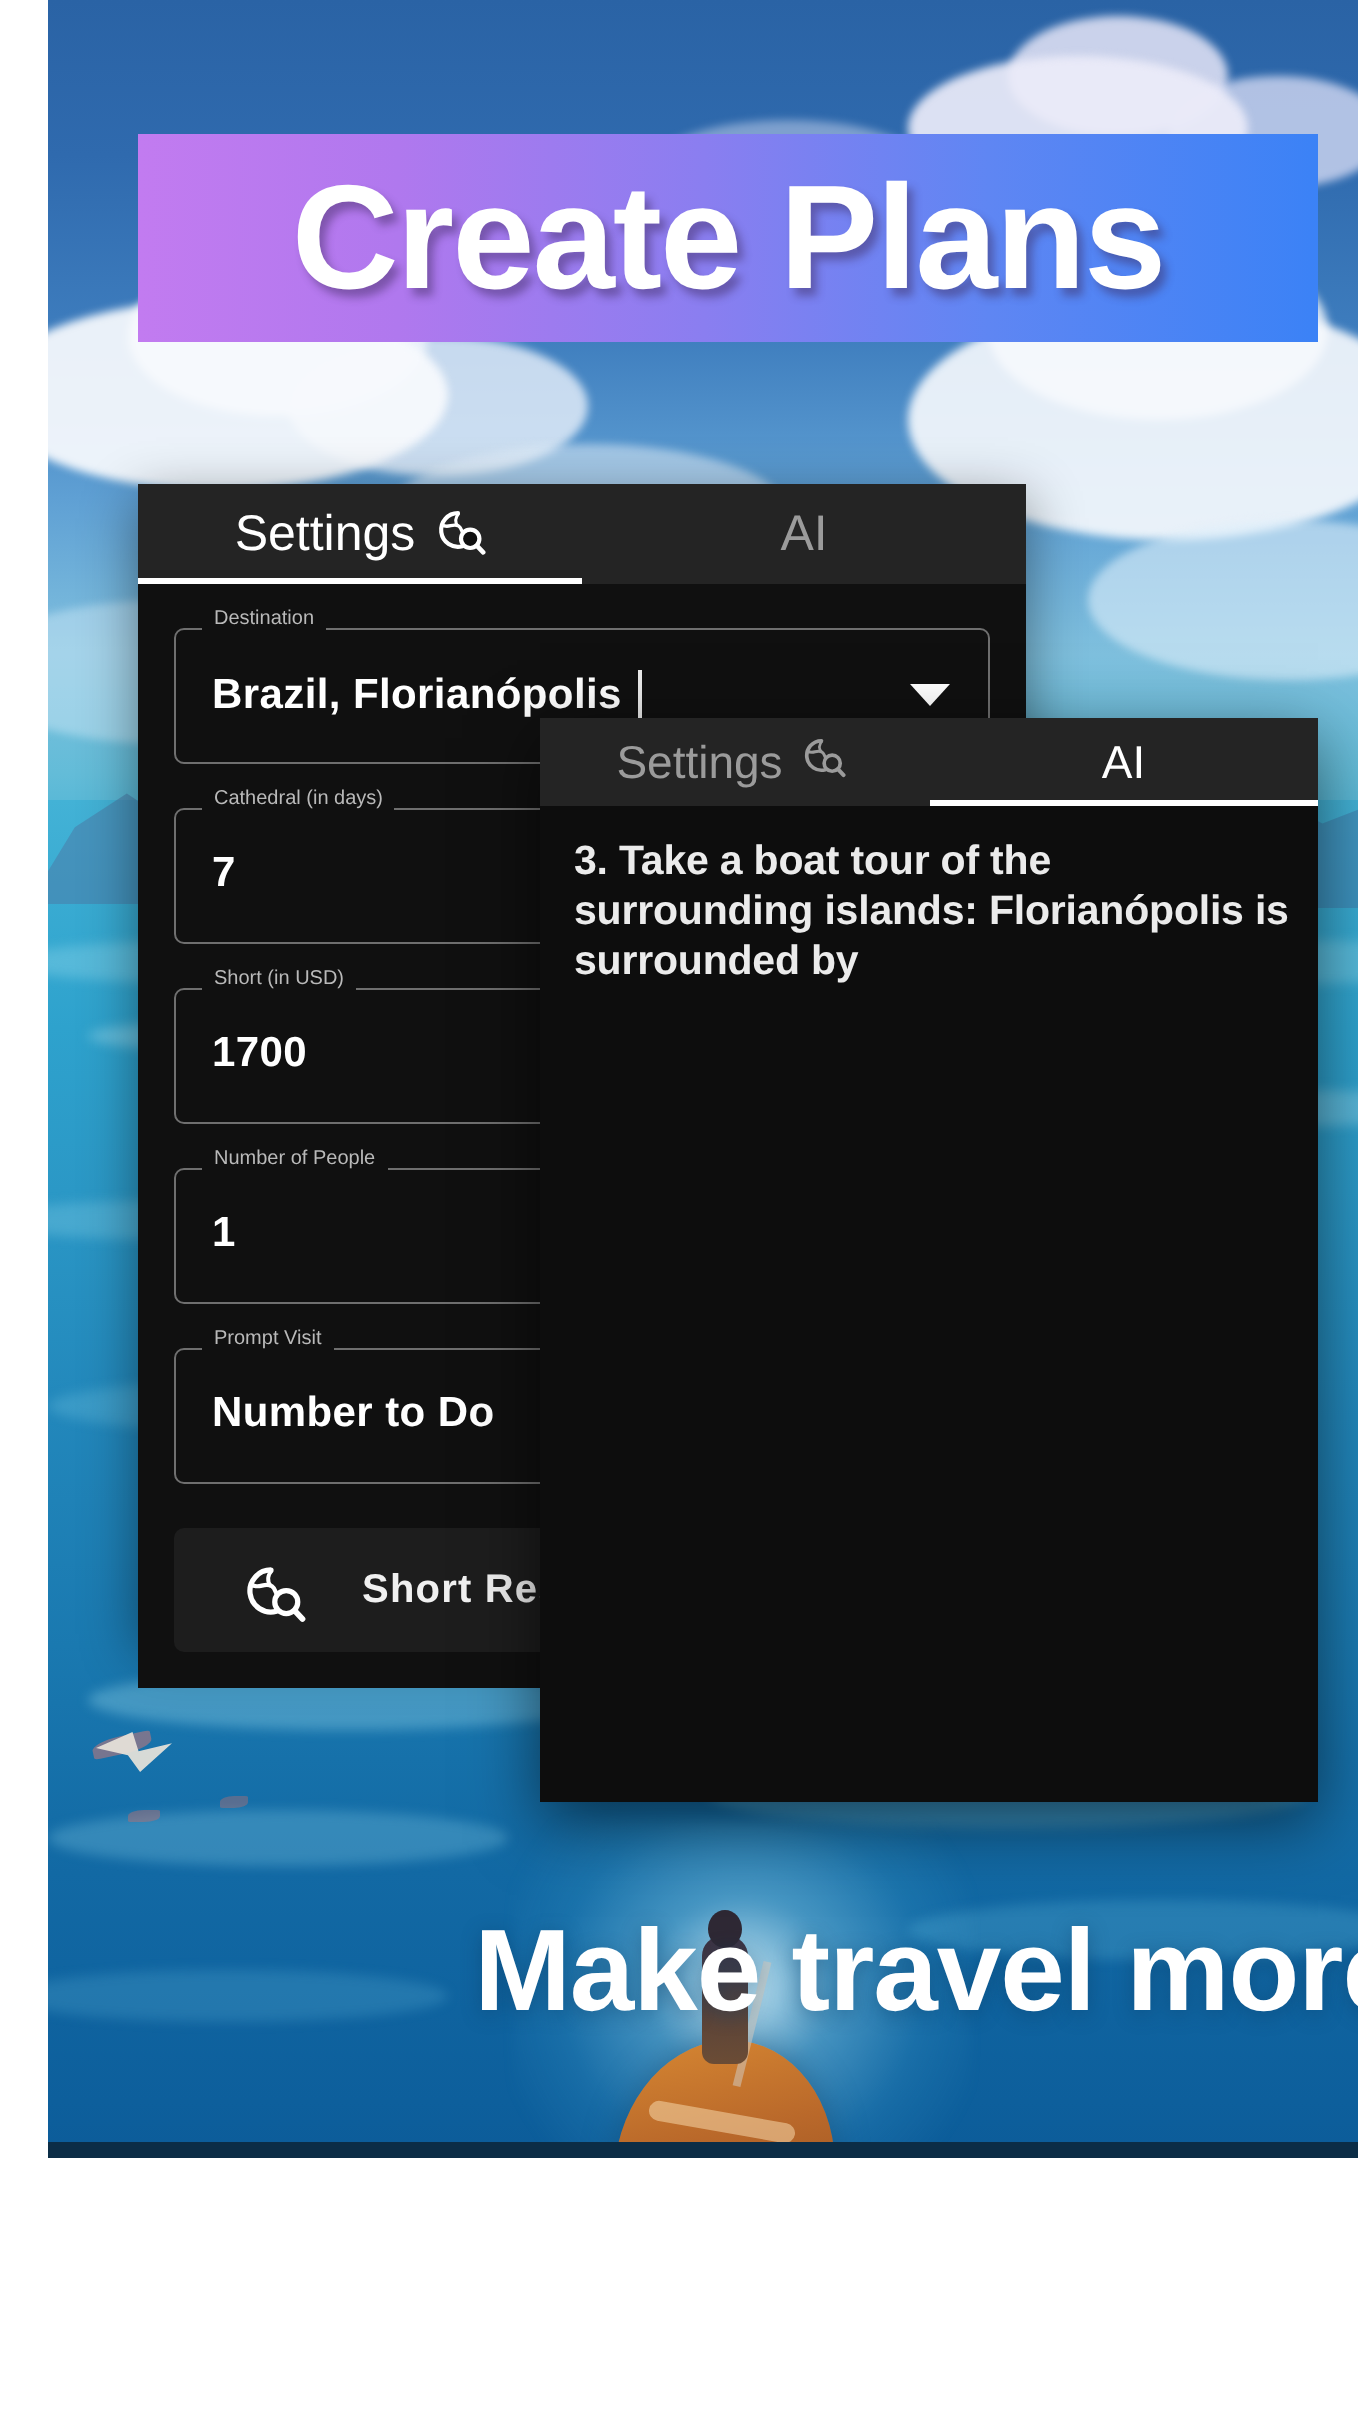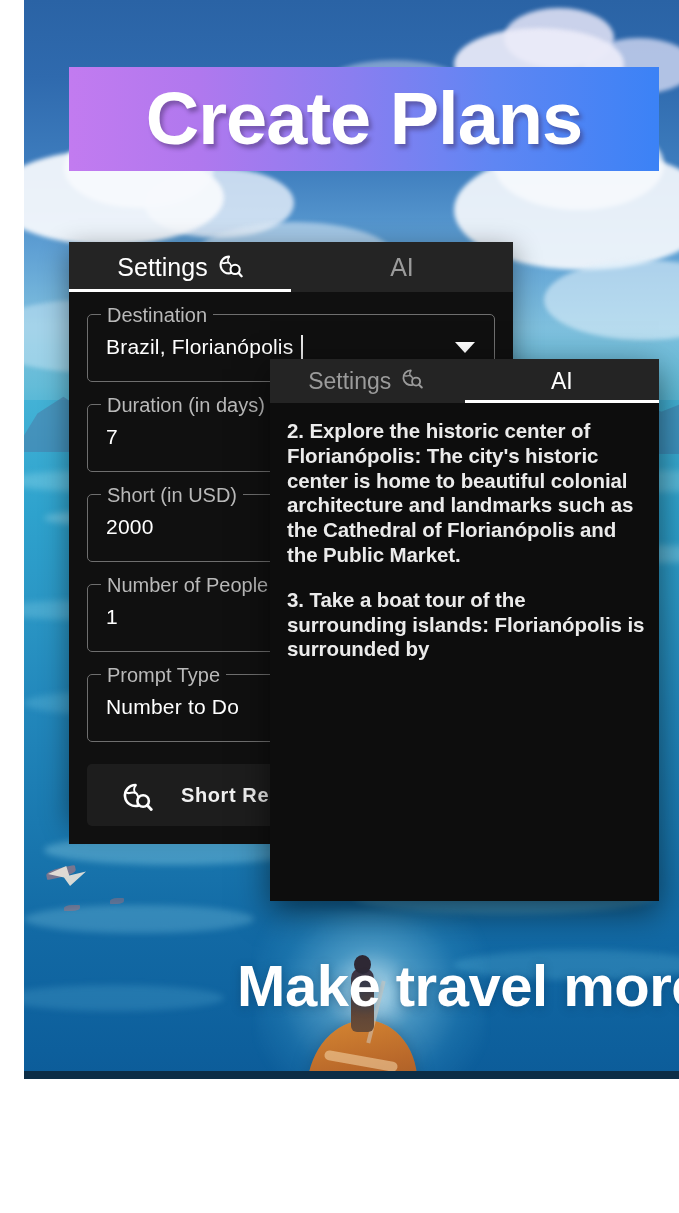--- a/index.html
+++ b/index.html
@@ -248,30 +248,30 @@
     position: absolute; inset: 0;
     border: 1px solid #6f6f6f;
     border-radius: 5px;
     pointer-events: none;
   }
   .field-legend {
     position: absolute;
     left: 14px; top: -9px;
     padding: 0 6px;
     background: #101010;
-    font-size: 20px;
+    font-size: 10px;
     color: #b9b9b9;
     line-height: 1;
     white-space: nowrap;
   }
   .field-value {
     position: absolute;
     left: 19px; top: 21px;
     font-size: 21px;
-    font-weight: 400;
+    font-weight: 700;
     color: #ffffff;
     letter-spacing: .2px;
     white-space: nowrap;
   }
   .field-value .caret {
     display: inline-block;
     width: 2px; height: 24px;
     background: #e9e9e9;
     margin-left: 8px;
     vertical-align: -5px;
@@ -429,39 +429,39 @@
         <div class="field-outline"></div>
         <div class="field-legend">Destination</div>
         <div class="field-value">
           <span>Brazil, Florianópolis</span><span class="caret"></span>
         </div>
         <div class="field-arrow"></div>
       </div>
 
       <div class="field">
         <div class="field-outline"></div>
-        <div class="field-legend">Duration (in days)</div>
+        <div class="field-legend">Cathedral (in days)</div>
         <div class="field-value">7</div>
       </div>
 
       <div class="field">
         <div class="field-outline"></div>
         <div class="field-legend">Short (in USD)</div>
-        <div class="field-value">2000</div>
+        <div class="field-value">1700</div>
       </div>
 
       <div class="field">
         <div class="field-outline"></div>
         <div class="field-legend">Number of People</div>
         <div class="field-value">1</div>
       </div>
 
       <div class="field">
         <div class="field-outline"></div>
-        <div class="field-legend">Prompt Type</div>
+        <div class="field-legend">Prompt Visit</div>
         <div class="field-value">Number to Do</div>
       </div>
 
       <button class="short-btn">
         <span class="globe-search">
           <svg viewBox="0 0 24 24" width="30" height="30">
             <path d="M10 1.6a8.4 8.4 0 1 0 2.2 16.5" fill="none" stroke="#ffffff" stroke-width="2.1" stroke-linecap="round"></path>
             <path d="M2.1 7.4 C5 9.6 7.5 6.2 10.4 8.1 C12.2 9.3 11.5 11.8 13.6 12.2" fill="none" stroke="#ffffff" stroke-width="1.7" stroke-linecap="round"></path>
             <path d="M10.4 1.7 C8.3 4.1 8.6 6.4 10 8.1" fill="none" stroke="#ffffff" stroke-width="1.5"></path>
             <circle cx="16.1" cy="14.4" r="4.6" fill="#1d1d1d" stroke="#ffffff" stroke-width="2.1"></circle>
@@ -488,21 +488,20 @@
             <line x1="19.4" y1="17.8" x2="22.6" y2="21.2" stroke="#9b9b9b" stroke-width="2.3" stroke-linecap="round"></line>
           </svg>
         </span>
       </div>
       <div class="tab active">
         <span class="tlabel">AI</span>
       </div>
     </div>
 
     <div class="ai-body">
-      <p class="ai-para">2. Explore the historic center of Florianópolis: The city's historic center is home to beautiful colonial architecture and landmarks such as the Cathedral of Florianópolis and the Public Market.</p>
       <p class="ai-para">3. Take a boat tour of the surrounding islands: Florianópolis is surrounded by</p>
     </div>
   </div>
 
   <div class="tagline">
     <div>Make travel more</div>
   </div>
 
 </div>
 

